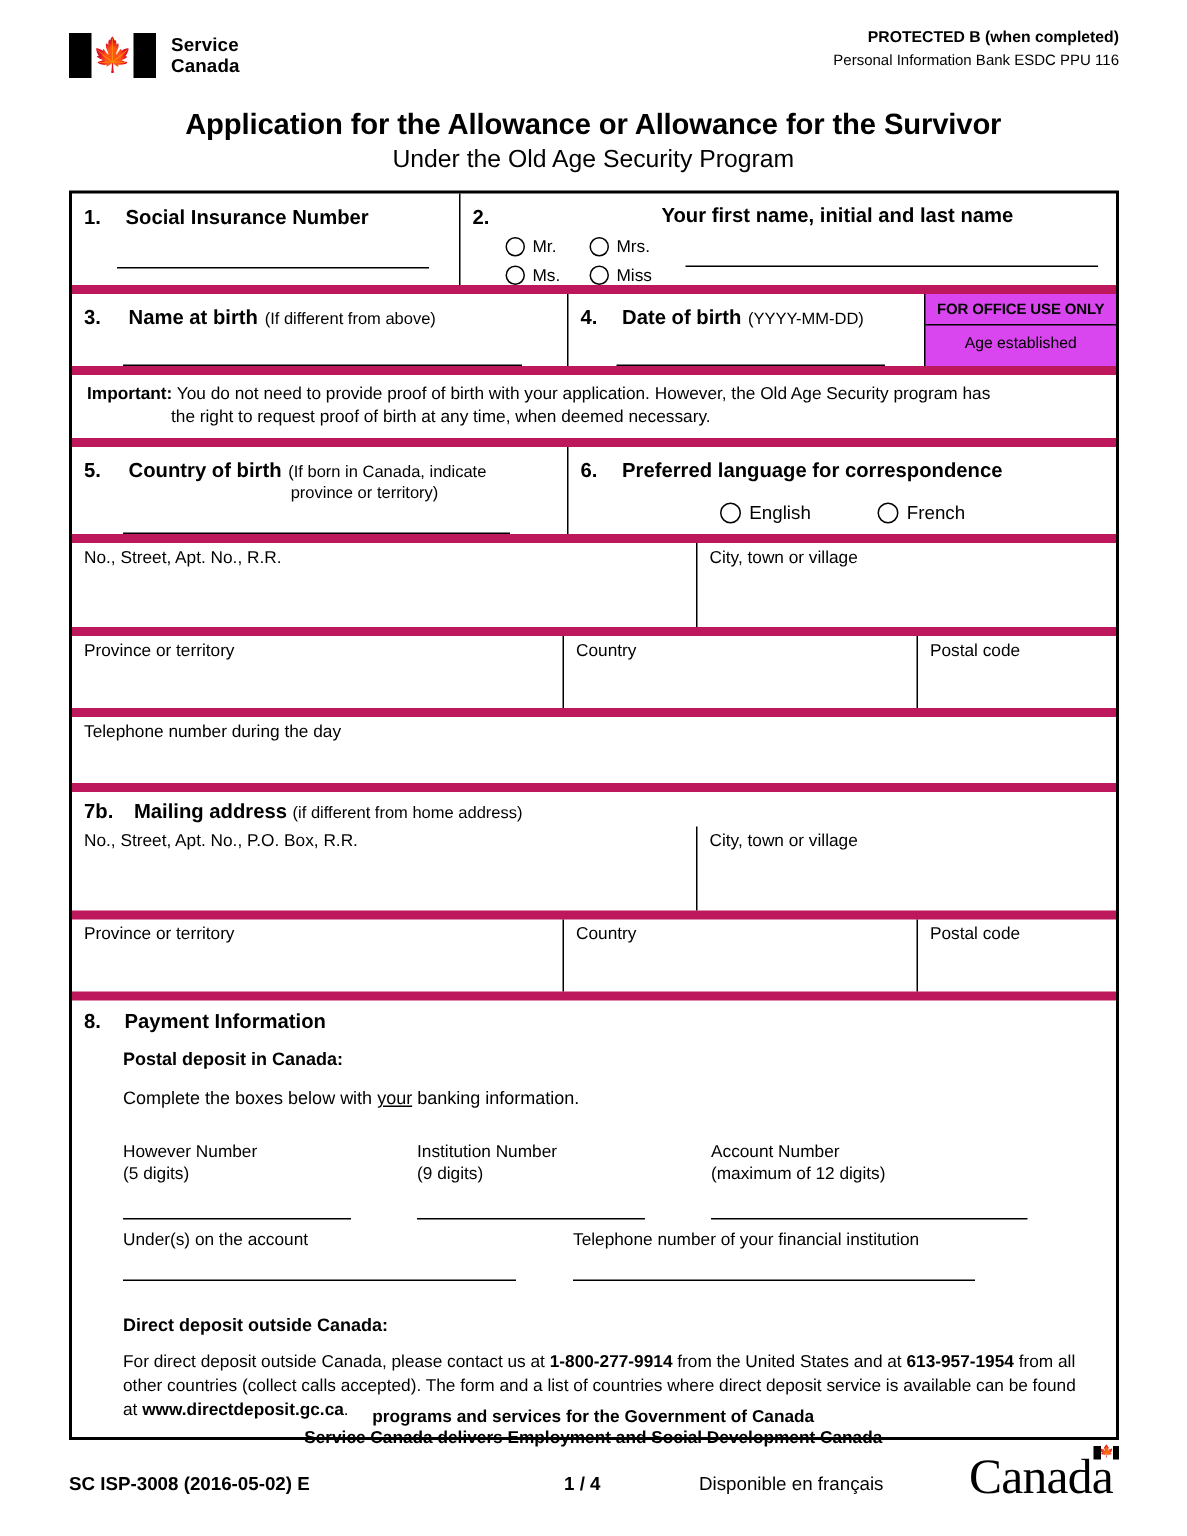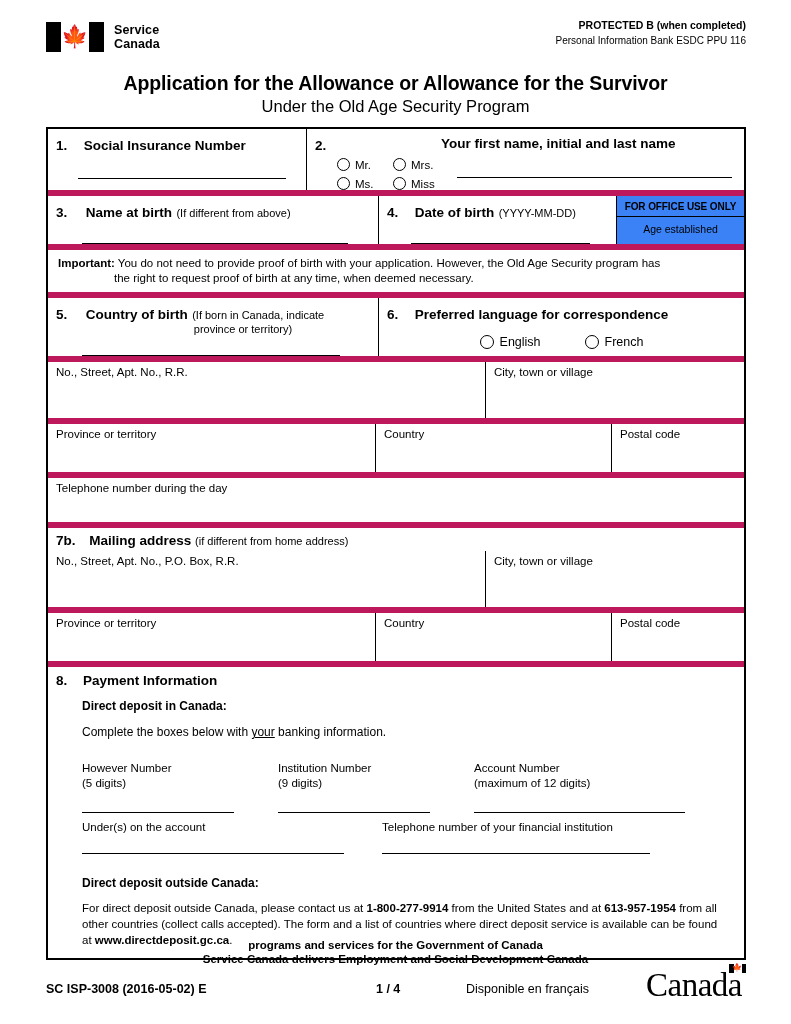--- a/index.html
+++ b/index.html
@@ -174,21 +174,21 @@
     border-bottom: 1.5px solid #000;
   }
 
   
   .s3 { width: 330px; padding: 7px 8px 0 8px; }
   .s3 .uline { margin: 22px 22px 0 26px; }
   .s4 { flex: 1; padding: 7px 8px 0 8px; }
   .s4 .uline { margin: 22px 18px 0 24px; }
   .office {
     width: 128px;
-    background: #3b82f6;
+    background: #d946ef;
     box-sizing: border-box;
   }
   .office-head {
     font-size: 10px;
     font-weight: bold;
     text-align: center;
     padding: 5px 2px 4px 2px;
     border-bottom: 1px solid #000;
     letter-spacing: -0.1px;
   }
@@ -230,21 +230,21 @@
   .lang-row .radio { width: 14px; height: 14px; margin-right: 6px; }
 
   
   .addr-head {
     padding: 5px 8px 3px 8px;
     font-size: 13.5px;
     font-weight: bold;
   }
   .addr-line1 { display: flex; height: 56px; }
   .addr-line1 .c1 { flex: 1; padding: 4px 8px 0 8px; }
-  .addr-line1 .c2 { width: 259px; padding: 4px 8px 0 8px; }
+  .addr-line1 .c2 { width: 280px; padding: 4px 8px 0 8px; }
   .addr-line2 { display: flex; height: 48px; }
   .addr-line2 .c1 { flex: 1; padding: 4px 8px 0 8px; }
   .addr-line2 .c2 { width: 236px; padding: 4px 8px 0 8px; }
   .addr-line2 .c3 { width: 133px; padding: 4px 8px 0 8px; }
   .tel-row { height: 40px; padding: 4px 8px 0 8px; }
 
   
   .pay { padding: 6px 8px 10px 8px; }
   .pay-title { font-size: 13.5px; font-weight: bold; }
   .pay-sub {
@@ -515,21 +515,21 @@
           <span>Postal code</span>
         </div>
       </div>
     </div>
 
     <div class="bt pay">
       <div class="pay-title">
         <span>8.</span>
         <span style="margin-left:12px;">Payment Information</span>
       </div>
-      <div class="pay-sub">Direct deposit in Canada:</div>
+      <div class="pay-sub">Postal deposit in Canada:</div>
       <div class="pay-text">
         <span>Complete the boxes below with </span><u>your</u><span> banking information.</span>
       </div>
 
       <div class="bank-row">
         <div class="bank-col">
           <div>However Number</div>
           <div>(5 digits)</div>
           <div class="uline"></div>
         </div>

